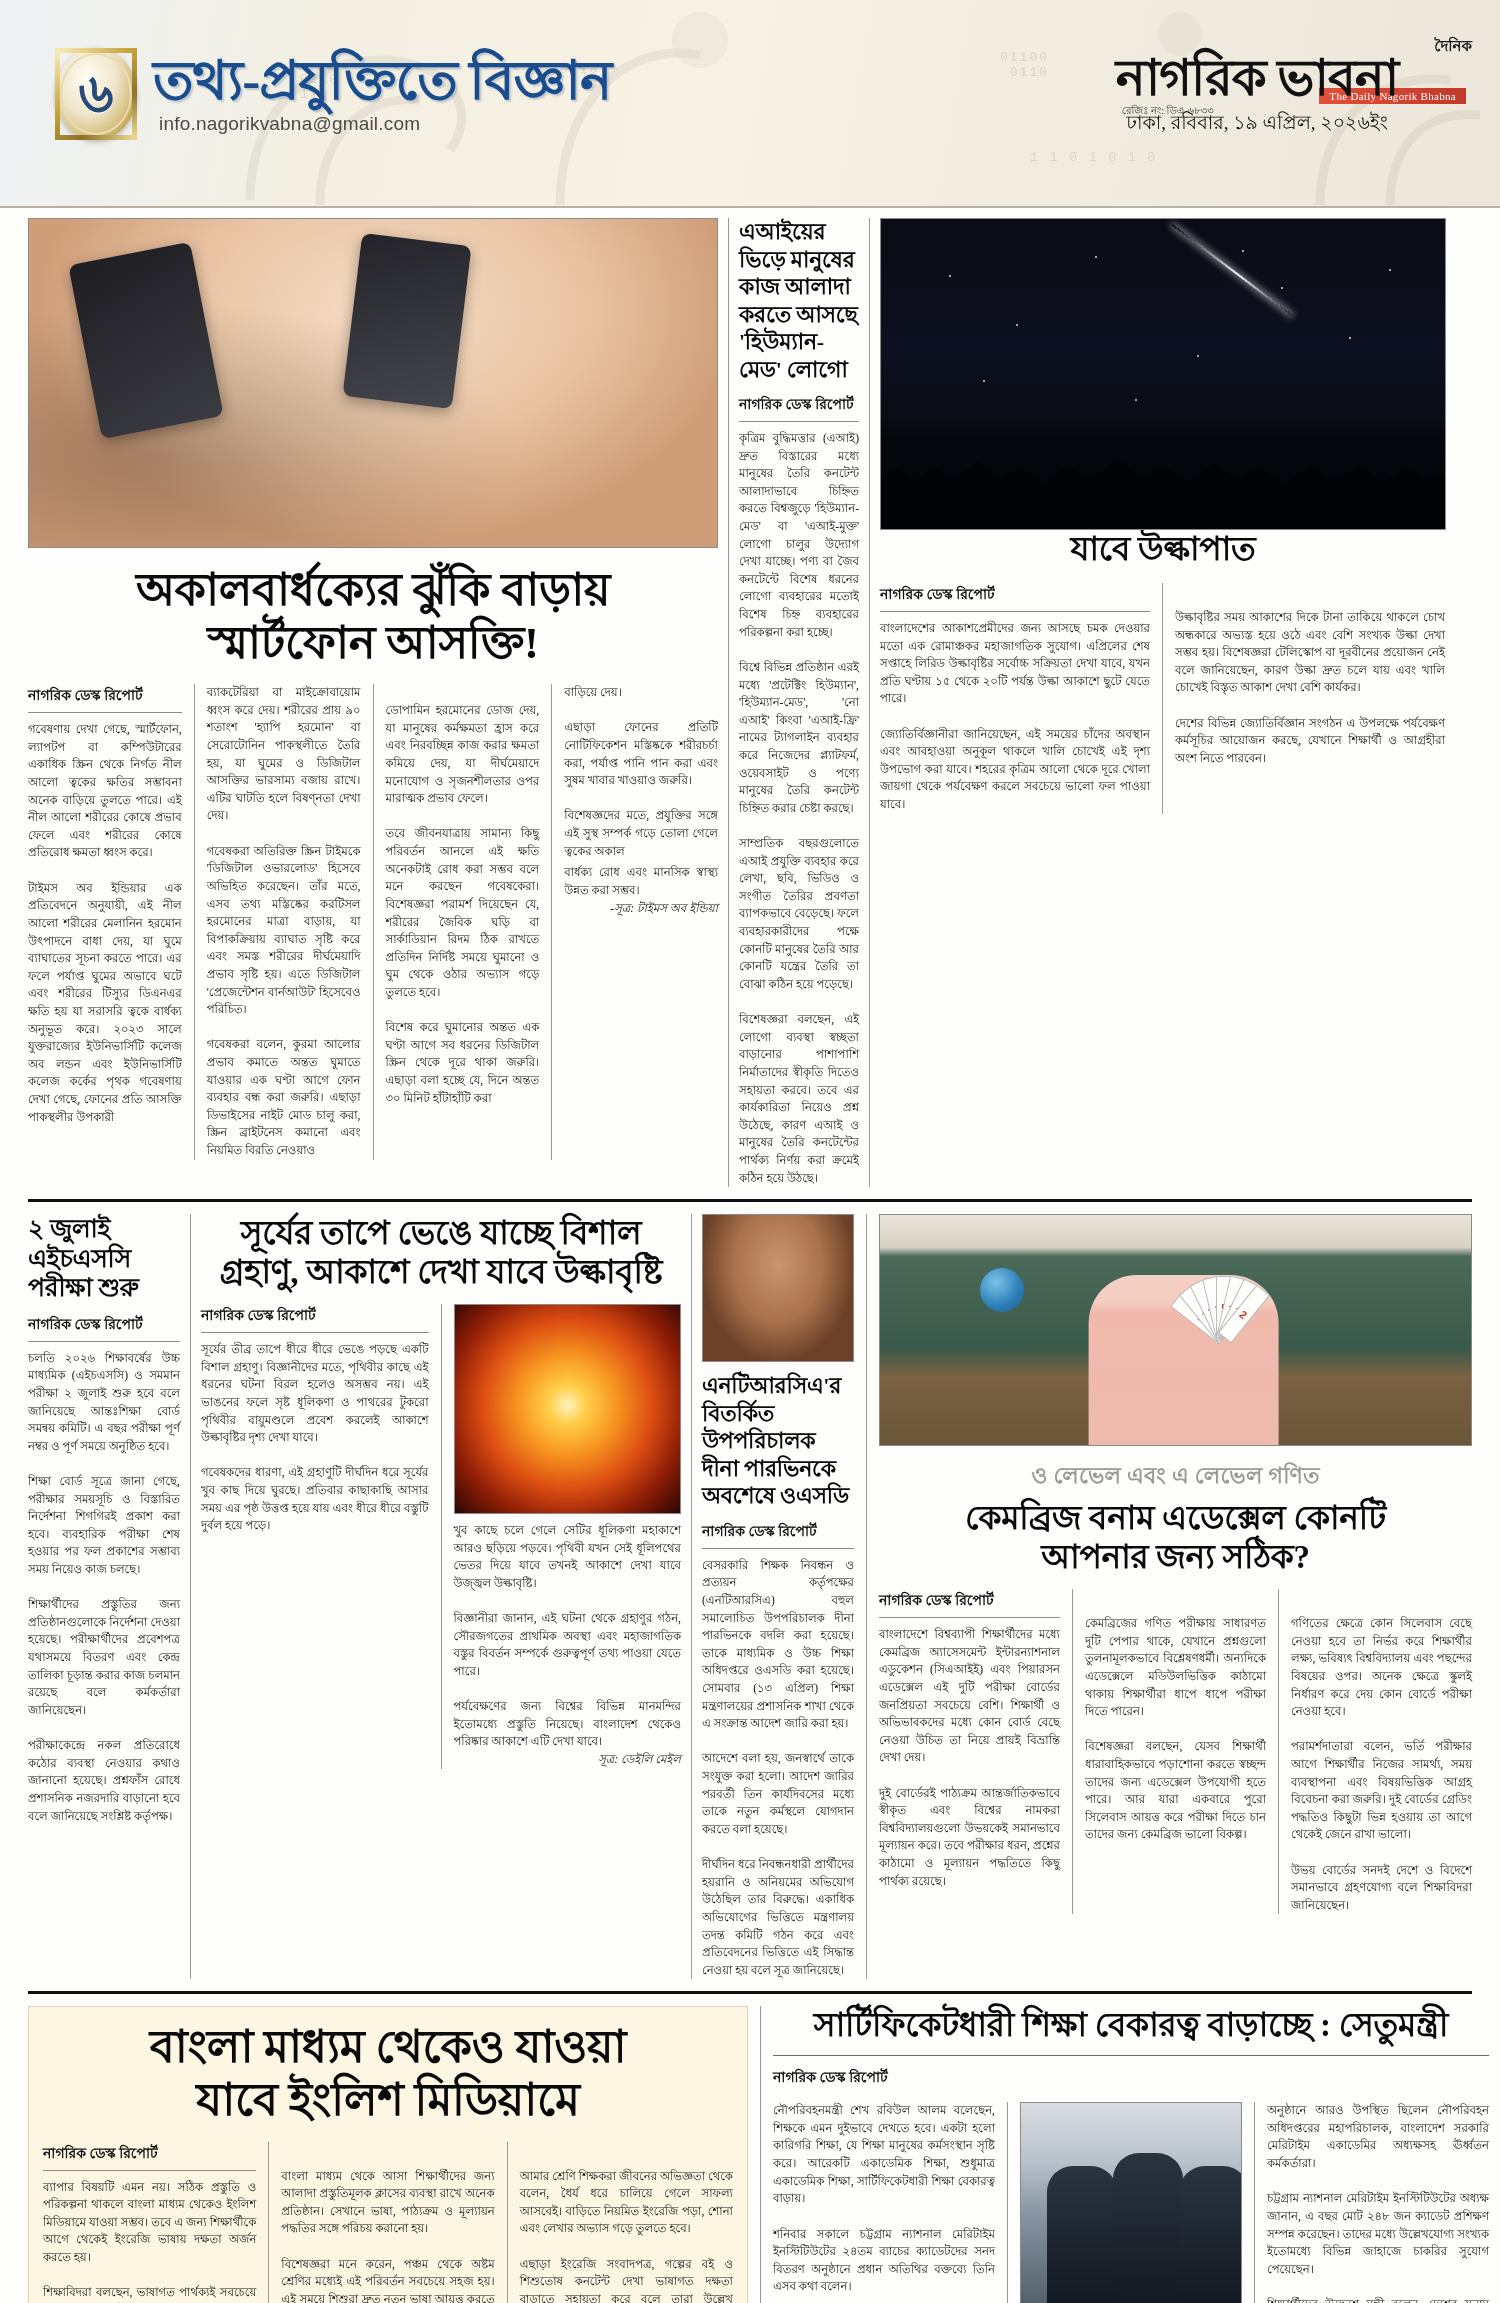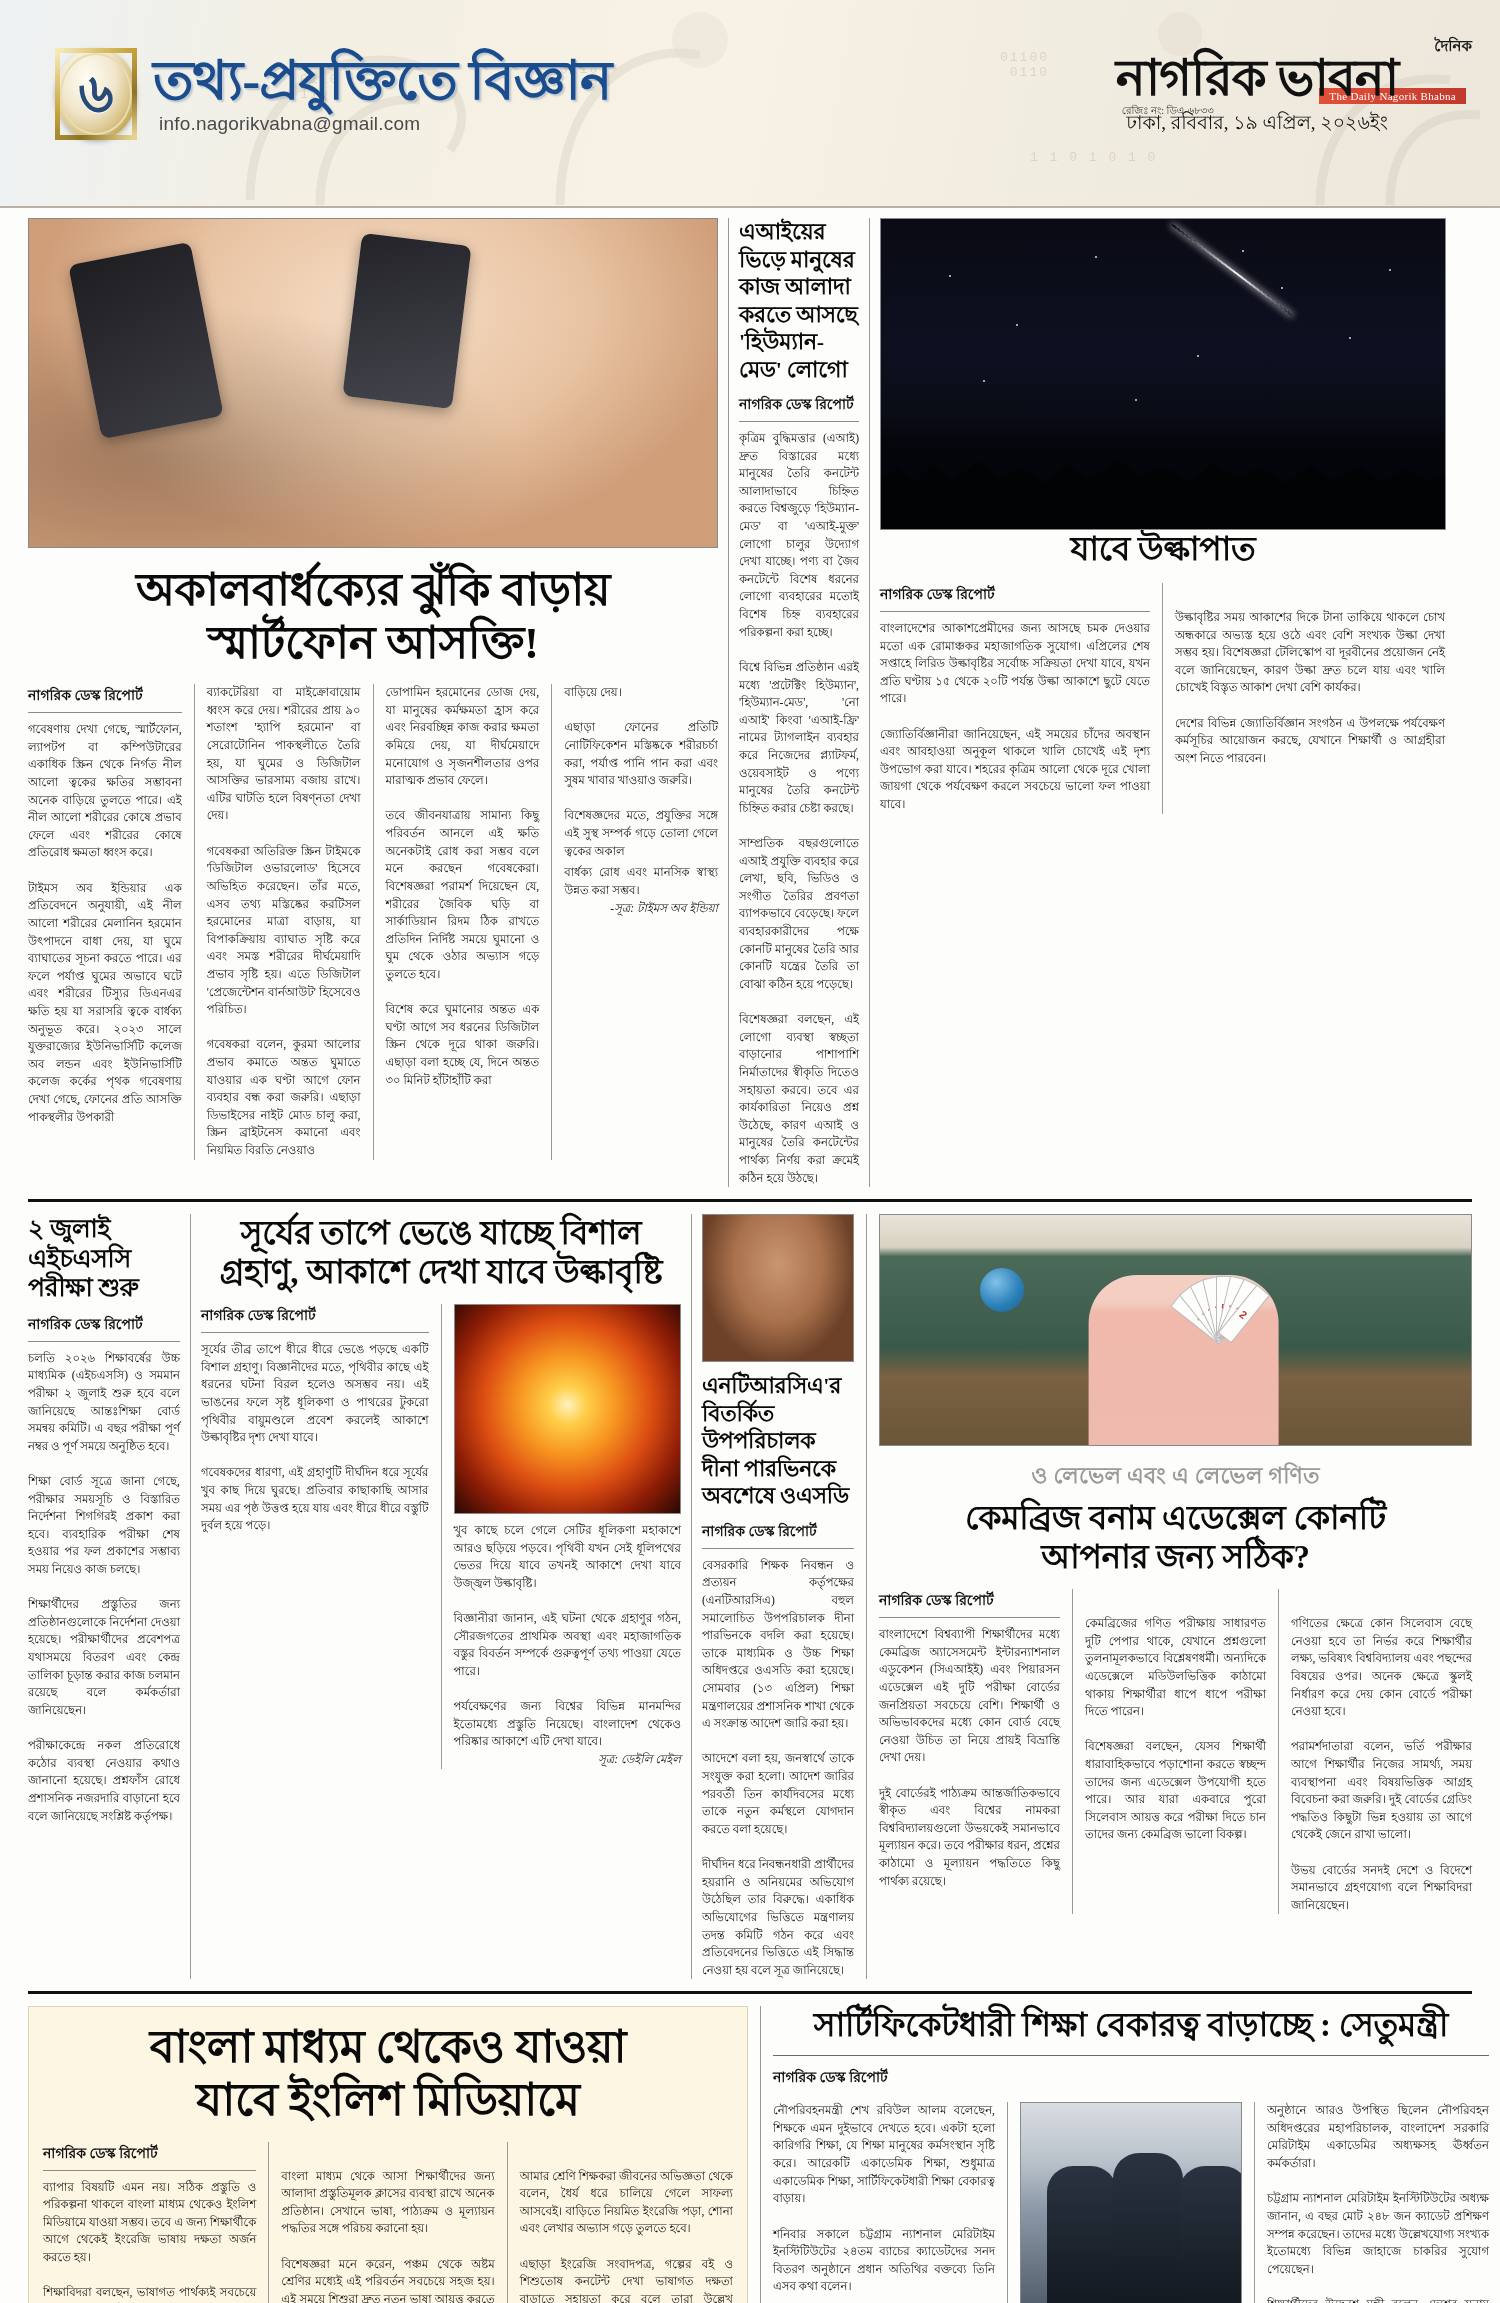--- a/index.html
+++ b/index.html
@@ -331,21 +331,21 @@
           </div>
           <div class="vdiv"></div>
           <div style="width:163px;">
             <div class="col-text" style="white-space:pre-line;">ব্যাকটেরিয়া বা মাইক্রোবায়োম ধ্বংস করে দেয়। শরীরের প্রায় ৯০ শতাংশ 'হ্যাপি হরমোন' বা সেরোটোনিন পাকস্থলীতে তৈরি হয়, যা ঘুমের ও ডিজিটাল আসক্তির ভারসাম্য বজায় রাখে। এটির ঘাটতি হলে বিষণ্নতা দেখা দেয়।
 
 গবেষকরা অতিরিক্ত স্ক্রিন টাইমকে 'ডিজিটাল ওভারলোড' হিসেবে অভিহিত করেছেন। তাঁর মতে, এসব তথ্য মস্তিষ্কের করটিসল হরমোনের মাত্রা বাড়ায়, যা বিপাকক্রিয়ায় ব্যাঘাত সৃষ্টি করে এবং সমস্ত শরীরের দীর্ঘমেয়াদি প্রভাব সৃষ্টি হয়। এতে ডিজিটাল 'প্রেজেন্টেশন বার্নআউট' হিসেবেও পরিচিত।
 
 গবেষকরা বলেন, কুরমা আলোর প্রভাব কমাতে অন্তত ঘুমাতে যাওয়ার এক ঘণ্টা আগে ফোন ব্যবহার বন্ধ করা জরুরি। এছাড়া ডিভাইসের নাইট মোড চালু করা, স্ক্রিন ব্রাইটনেস কমানো এবং নিয়মিত বিরতি নেওয়াও</div>
           </div>
           <div class="vdiv"></div>
-          <div style="width:163px;">
+          <div style="width:163px;margin-top:18px;">
             <div class="col-text" style="white-space:pre-line;">ডোপামিন হরমোনের ডোজ দেয়, যা মানুষের কর্মক্ষমতা হ্রাস করে এবং নিরবচ্ছিন্ন কাজ করার ক্ষমতা কমিয়ে দেয়, যা দীর্ঘমেয়াদে মনোযোগ ও সৃজনশীলতার ওপর মারাত্মক প্রভাব ফেলে।
 
 তবে জীবনযাত্রায় সামান্য কিছু পরিবর্তন আনলে এই ক্ষতি অনেকটাই রোধ করা সম্ভব বলে মনে করছেন গবেষকেরা। বিশেষজ্ঞরা পরামর্শ দিয়েছেন যে, শরীরের জৈবিক ঘড়ি বা সার্কাডিয়ান রিদম ঠিক রাখতে প্রতিদিন নির্দিষ্ট সময়ে ঘুমানো ও ঘুম থেকে ওঠার অভ্যাস গড়ে তুলতে হবে।
 
 বিশেষ করে ঘুমানোর অন্তত এক ঘণ্টা আগে সব ধরনের ডিজিটাল স্ক্রিন থেকে দূরে থাকা জরুরি। এছাড়া বলা হচ্ছে যে, দিনে অন্তত ৩০ মিনিট হাঁটাহাঁটি করা</div>
           </div>
           <div class="vdiv"></div>
           <div style="width:163px;">
             <div class="col-text" style="white-space:pre-line;">বাড়িয়ে দেয়।
 

